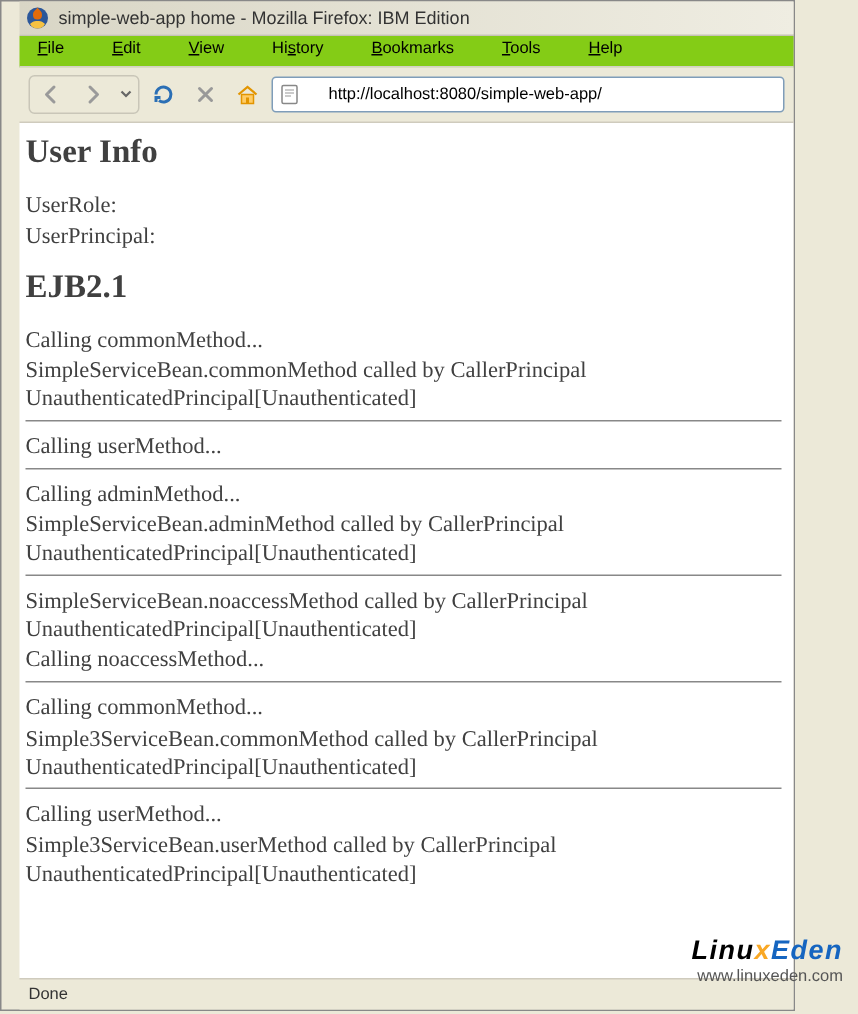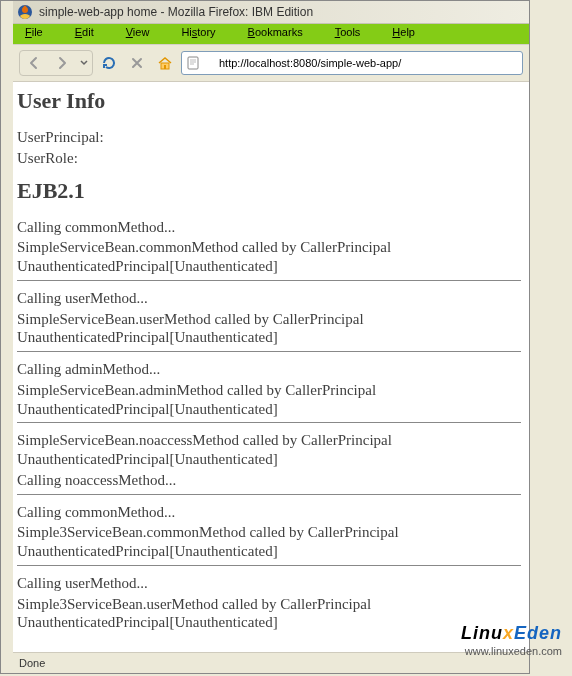--- a/index.html
+++ b/index.html
@@ -220,33 +220,32 @@
           <rect x="2" y="1" width="10" height="12" rx="1" fill="#fff" stroke="#888"></rect>
           <path d="M4 4h6M4 6h6M4 8h4" stroke="#bbb" stroke-width="1"></path>
         </svg>
       </span>
       <input type="text" value="http://localhost:8080/simple-web-app/" style="">
     </div>
   </div>
 
   <div class="content">
     <h2 class="first">User Info</h2>
+    <p>UserRole:</p>
     <p>UserPrincipal:</p>
-    <p>UserRole:</p>
 
     <h2>EJB2.1</h2>
 
     <div class="block">
       <p>Calling commonMethod...</p>
       <p>SimpleServiceBean.commonMethod called by CallerPrincipal UnauthenticatedPrincipal[Unauthenticated]</p>
     </div>
     <hr>
     <div class="block">
       <p>Calling userMethod...</p>
-      <p>SimpleServiceBean.userMethod called by CallerPrincipal UnauthenticatedPrincipal[Unauthenticated]</p>
     </div>
     <hr>
     <div class="block">
       <p>Calling adminMethod...</p>
       <p>SimpleServiceBean.adminMethod called by CallerPrincipal UnauthenticatedPrincipal[Unauthenticated]</p>
     </div>
     <hr>
     <div class="block">
       <p>SimpleServiceBean.noaccessMethod called by CallerPrincipal UnauthenticatedPrincipal[Unauthenticated]</p>
       <p>Calling noaccessMethod...</p>

